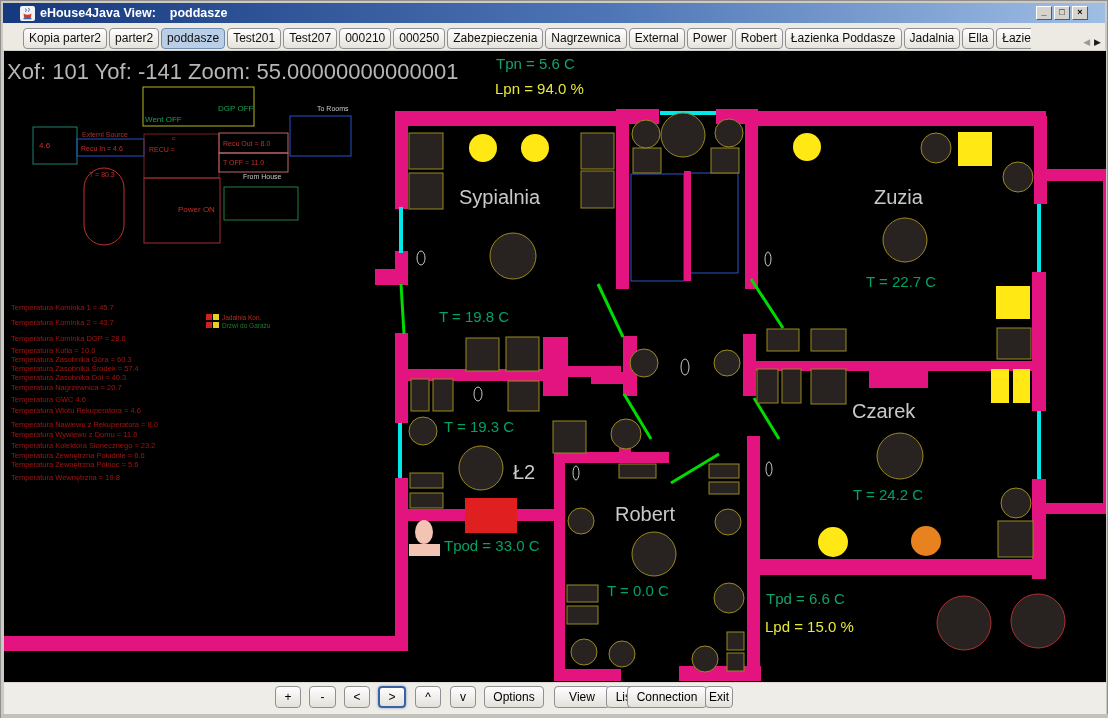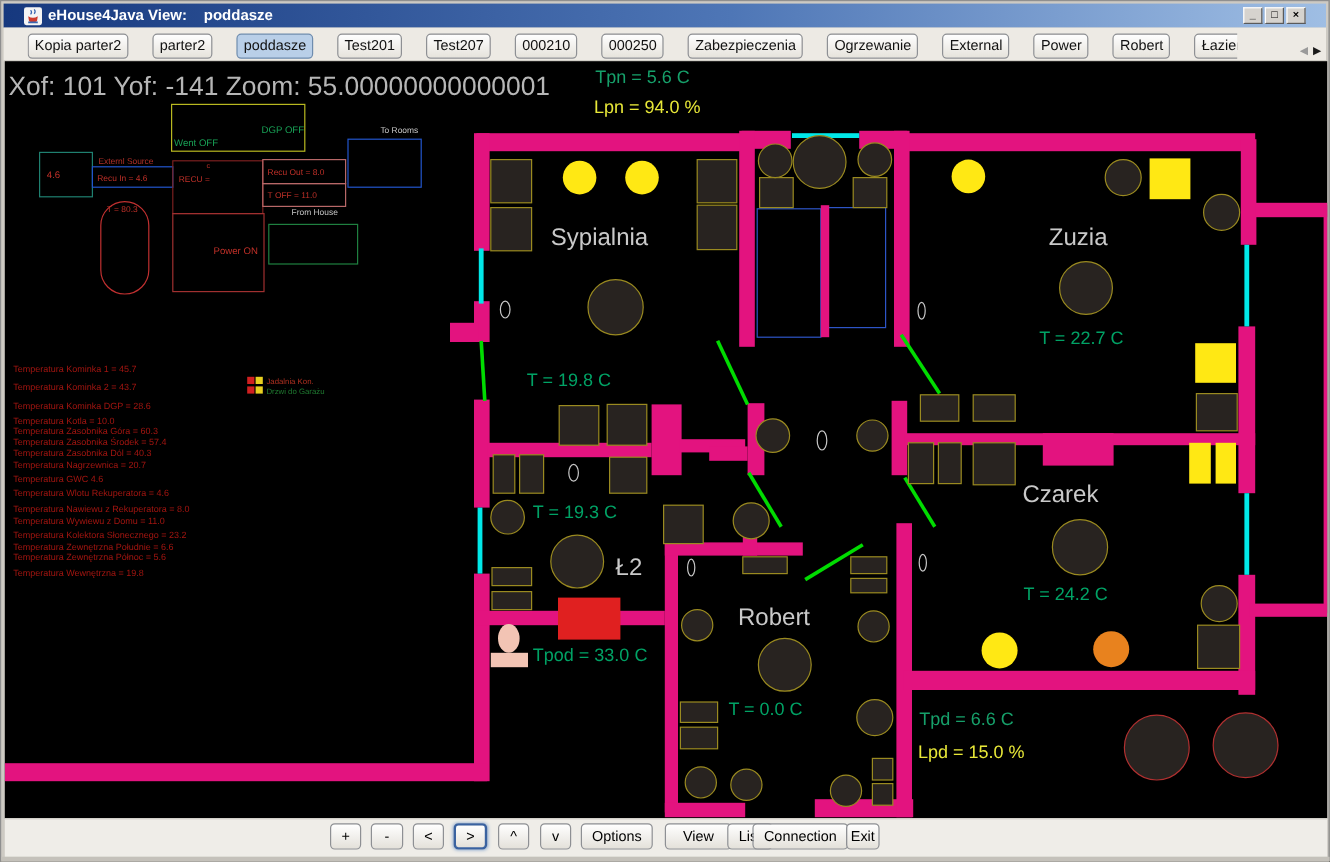--- a/index.html
+++ b/index.html
@@ -6,21 +6,21 @@
   body{width:1108px;height:718px;position:relative;font-family:"Liberation Sans",sans-serif;background:#CDCAC3;overflow:hidden}
   .win{position:absolute;inset:0;border:1px solid #8F8F8F;background:#CDCAC3;box-sizing:border-box}
   .titlebar{position:absolute;left:2px;top:2px;right:2px;height:20px;background:linear-gradient(to right,#16387E,#4E76B6 55%,#9FBEE4);display:flex;align-items:center;padding:0 17px;color:#fff;box-sizing:border-box}
   .java-icon{width:15px;height:15px;background:#F4F4F4;border-radius:2px;position:relative;flex:0 0 auto}
   .java-icon svg{position:absolute;left:1px;top:1px}
   .title-app{font-weight:bold;font-size:12.5px;margin-left:5px;white-space:pre}
   .title-page{font-weight:bold;font-size:12.5px;margin-left:14px}
   .controls{margin-left:auto;display:flex;gap:2px}
   .wbtn{width:16px;height:14px;background:#D6D3CE;border:1px solid;border-color:#FFFFFF #5A5A5A #5A5A5A #FFFFFF;font-size:9px;line-height:11px;text-align:center;color:#000;font-weight:bold;box-sizing:border-box;cursor:default}
   .tabbar{position:absolute;left:2px;top:22px;right:2px;height:28px;background:#EDEAE4;border-bottom:1px solid #D2CFC8;box-sizing:border-box}
-  .tabs-strip{position:absolute;left:20px;top:3px;width:1008px;height:24px;display:flex;align-items:center;gap:20px;overflow:hidden}
+  .tabs-strip{position:absolute;left:20px;top:3px;width:1008px;height:24px;display:flex;align-items:center;gap:2px;overflow:hidden}
   .tab{flex:0 0 auto;height:21px;line-height:19px;padding:0 5px;font-size:12px;background:linear-gradient(#FEFEFE,#E6E3DC);border:1px solid #8E9094;border-radius:4px;white-space:nowrap;color:#111;box-sizing:border-box;cursor:default}
   .tab.selected{background:#B9CFE8;border-color:#6E8CAE}
   .tab-scroll{position:absolute;right:4px;bottom:3px;font-size:9px;display:flex;gap:4px}
   .tab-scroll span{cursor:default}
   .arrow-dim{color:#9A9A9A}
   .arrow-dark{color:#1A1A1A}
   .canvas{position:absolute;left:3px;top:50px;width:1102px;height:631px;background:#000}
   .canvas svg{display:block}
   .canvas svg text{font-family:"Liberation Sans",sans-serif}
   .toolbar{position:absolute;left:3px;top:681px;width:1102px;height:32px;background:#EFEDE8;border-top:1px solid #DCD9D2;box-sizing:border-box}
@@ -53,21 +53,21 @@
   <div class="tabbar">
     <div class="tabs-strip">
       <div class="tab">Kopia parter2</div>
       <div class="tab">parter2</div>
       <div class="tab selected">poddasze</div>
       <div class="tab">Test201</div>
       <div class="tab">Test207</div>
       <div class="tab">000210</div>
       <div class="tab">000250</div>
       <div class="tab">Zabezpieczenia</div>
-      <div class="tab">Ogrzewanie</div>
+      <div class="tab">Nagrzewnica</div>
       <div class="tab">External</div>
       <div class="tab">Power</div>
       <div class="tab">Robert</div>
       <div class="tab">Łazienka Poddasze</div>
       <div class="tab">Jadalnia</div>
       <div class="tab">Ella</div>
       <div class="tab">Łazienka</div>
     </div>
     <div class="tab-scroll">
       <span class="arrow-dim">◀</span>

